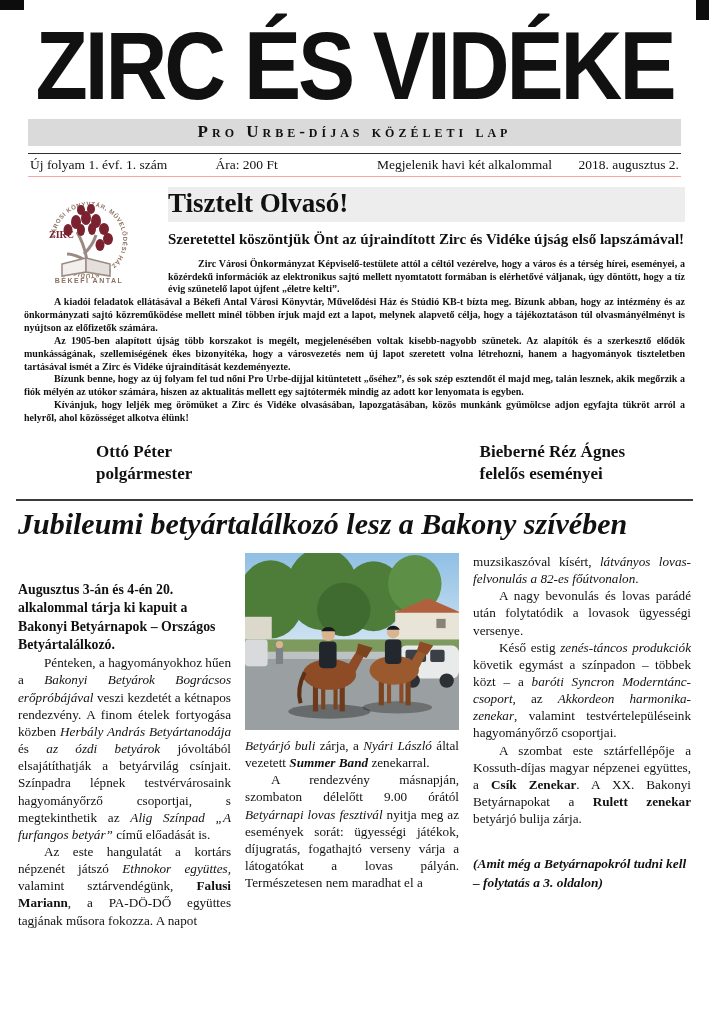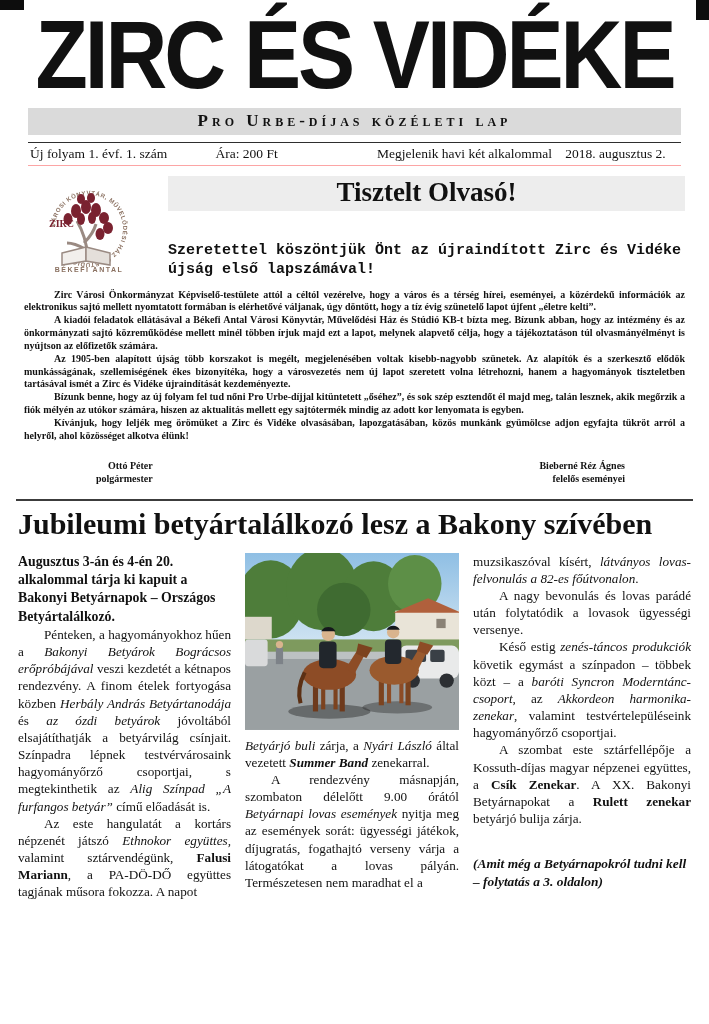--- a/index.html
+++ b/index.html
@@ -3,52 +3,52 @@
 <meta charset="utf-8">
 <style>
   html,body{margin:0;padding:0;background:#888;}
   .page{position:relative;width:709px;height:1024px;margin:0 auto;background:#fff;
         font-family:"Liberation Serif",serif;color:#111;overflow:hidden;}
   .corner{position:absolute;background:#0d0d0d;}
   .corner.tl{left:0;top:0;width:24px;height:10px;}
   .corner.tr{right:0;top:0;width:13px;height:20px;}
 
   
-  .masthead{padding-top:7px;text-align:center;}
+  .masthead{padding-top:18px;text-align:center;}
   .masthead h1{margin:0;font-family:"Liberation Sans",sans-serif;font-weight:700;
        font-size:84px;letter-spacing:-3px;line-height:1.0;transform:scale(1.02,1.14);
        transform-origin:center top;white-space:nowrap;}
   .subtitle-bar{margin:17px 28px 0;background:#dadada;padding:3px 0 4px;text-align:center;}
   .subtitle-bar span{font-variant:small-caps;font-weight:700;font-size:17px;letter-spacing:4px;}
   .info-row{margin:7px 28px 0;border-top:1px solid #2e2e2e;border-bottom:1px solid #fca5a5;
        display:flex;align-items:center;padding:3px 2px;font-size:13.5px;}
   .info-row .cell{white-space:nowrap;}
   .info-row .c1{width:27%;text-align:left;}
   .info-row .c2{width:22%;text-align:left;padding-left:14px;}
   .info-row .c3{width:31%;text-align:right;}
-  .info-row .c4{width:20%;}
+  .info-row .c4{width:20%;text-align:right;}
 
   
   .lead{padding:10px 24px 0;font-weight:700;}
   .logo{float:left;width:130px;height:97px;margin:1px 14px 4px 0;}
-  .lead-title-bar{overflow:hidden;background:#ededed;text-align:center;padding:1px 0 3px;}
+  .lead-title-bar{overflow:hidden;background:#ededed;text-align:left;padding:1px 0 3px;}
   .lead-title-bar h2{margin:0;font-size:27px;font-weight:700;}
-  .lead-intro{margin:31px 0 9px;font-size:15px;line-height:1.25;font-family:Liberation Mono, monospace;}
+  .lead-intro{margin:8px 0 9px;font-size:15px;line-height:1.25;}
   .lead p.body{margin:0;font-size:10px;line-height:1.285;text-align:justify;text-indent:30px;}
   .signatures{display:flex;justify-content:space-between;margin:16px 0 0;padding:0 60px 0 72px;}
-  .sig{text-align:right;font-size:10px;line-height:1.3;}
+  .sig{text-align:left;font-size:17px;line-height:1.3;}
 
   .rule{border:none;border-top:2px solid #3c3c3c;margin:14px 16px 0;}
 
   
   .feature{padding:4px 18px 0;}
-  .feature h2{margin:2px 0 12px;font-size:30px;font-weight:700;letter-spacing:0;}
+  .feature h2{margin:2px 0 12px;font-size:30px;font-weight:700;letter-spacing:0;font-style:italic;}
   .cols{display:flex;gap:14px;}
   .col{font-size:13.2px;line-height:1.3;text-align:justify;}
-  .col1{width:215px;}
+  .col1{width:215px;margin-top:28px;}
   .col2{width:216px;}
   .col3{width:220px;}
   .feature-lead{font-weight:700;font-size:13.8px;line-height:1.33;text-align:left;margin:0 0 14px;}
   .col p{margin:0;}
   .col p.ind{text-indent:26px;}
   .photo{display:block;width:100%;height:auto;margin:0 0 7px;}
   .seg-i{font-style:italic;}
   .seg-b{font-weight:700;}
   .seg-bi{font-weight:700;font-style:italic;}
   .cont-note{margin-top:28px !important;text-align:left;font-style:italic;font-weight:700;
@@ -206,21 +206,21 @@
             <polygon points="170,86 183,90 177,99 167,95" fill="#8d4c26"></polygon>
             <rect x="136" y="84" width="16" height="24" rx="4" fill="#23282e"></rect>
             <circle cx="144" cy="77" r="6" fill="#d9b48e"></circle>
             <path d="M137.5 74.5 a7.5 7.5 0 0 1 13 0 z" fill="#15181c"></path>
           </g>
 
           <rect x="30" y="92" width="7" height="16" fill="#7d8288"></rect>
             <circle cx="33.5" cy="89" r="3.5" fill="#d9b48e"></circle>
         </svg>
         <p><span class="seg-i">Betyárjó buli</span><span> zárja, a </span><span class="seg-i">Nyári László</span><span> által vezetett </span><span class="seg-bi">Summer Band</span><span> zenekarral.</span></p>
-        <p class="ind"><span>A rendezvény másnapján, szombaton délelőtt 9.00 órától </span><span class="seg-i">Betyárnapi lovas események</span><span> nyitja meg az események sorát: ügyességi játékok, díjugratás, fogathajtó verseny várja a látogatókat a lovas pályán. Természetesen nem maradhat el a</span></p>
+        <p class="ind"><span>A rendezvény másnapján, szombaton délelőtt 9.00 órától </span><span class="seg-i">Betyárnapi lovas fesztivál</span><span> nyitja meg az események sorát: ügyességi játékok, díjugratás, fogathajtó verseny várja a látogatókat a lovas pályán. Természetesen nem maradhat el a</span></p>
       </div>
 
       <div class="col col3">
         <p><span>muzsikaszóval kísért, </span><span class="seg-i">látványos lovas-felvonulás a 82-es főútvonalon</span><span>.</span></p>
         <p class="ind"><span>A nagy bevonulás és lovas parádé után folytatódik a lovasok ügyességi versenye.</span></p>
         <p class="ind"><span>Késő estig </span><span class="seg-i">zenés-táncos produkciók</span><span> követik egymást a színpadon – többek közt – a </span><span class="seg-i">baróti Syncron Moderntánc-csoport</span><span>, az </span><span class="seg-i">Akkordeon harmonika-zenekar</span><span>, valamint testvértelepüléseink hagyományőrző csoportjai.</span></p>
         <p class="ind"><span>A szombat este sztárfellépője a Kossuth-díjas magyar népzenei együttes, a </span><span class="seg-b">Csík Zenekar</span><span>. A XX. Bakonyi Betyárnapokat a </span><span class="seg-b">Rulett zenekar</span><span> betyárjó bulija zárja.</span></p>
         <p class="cont-note">(Amit még a Betyárnapokról tudni kell – folytatás a 3. oldalon)</p>
       </div>
     </div>

